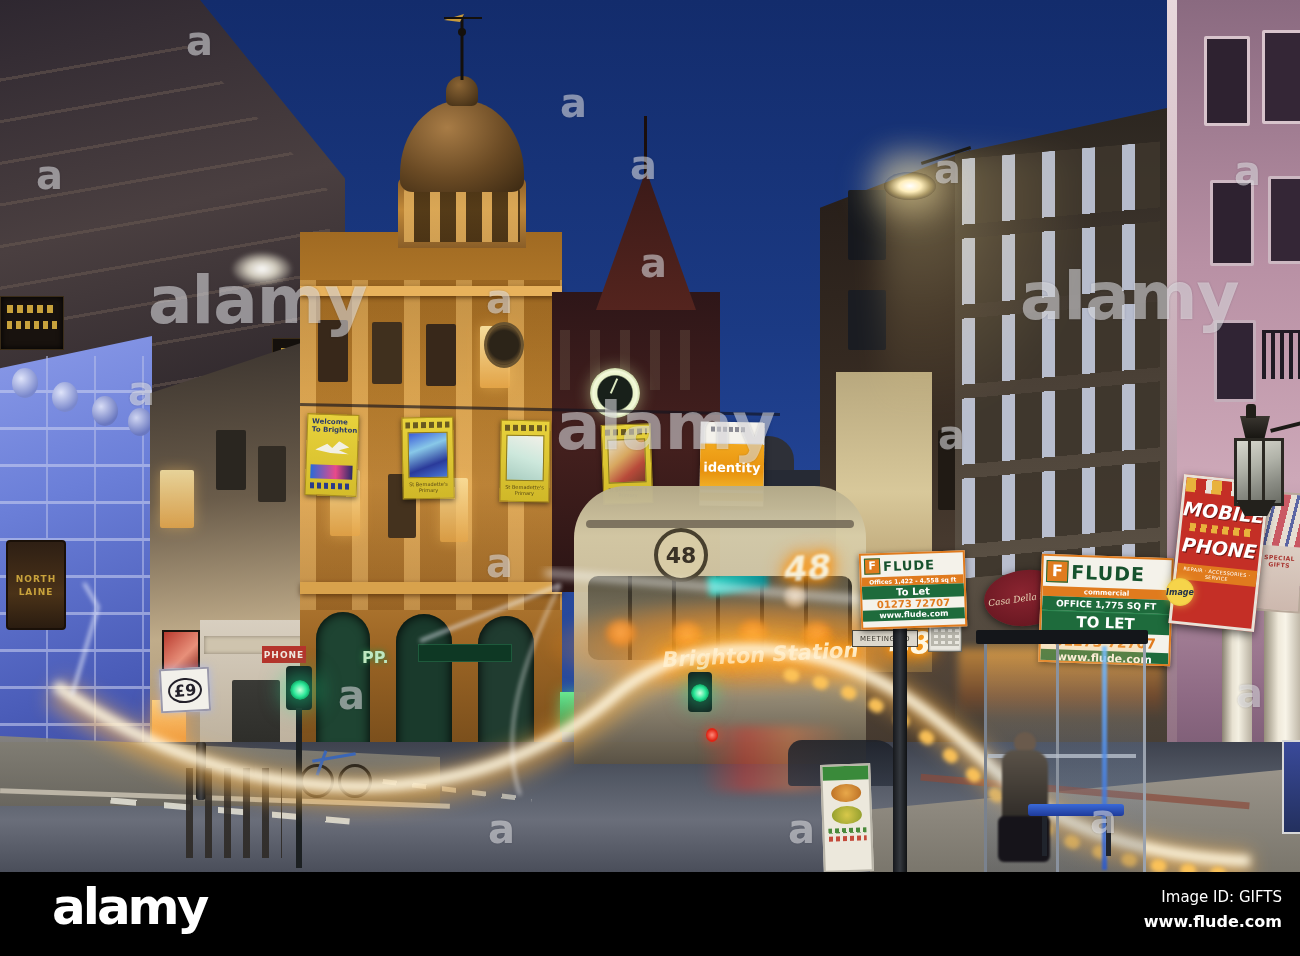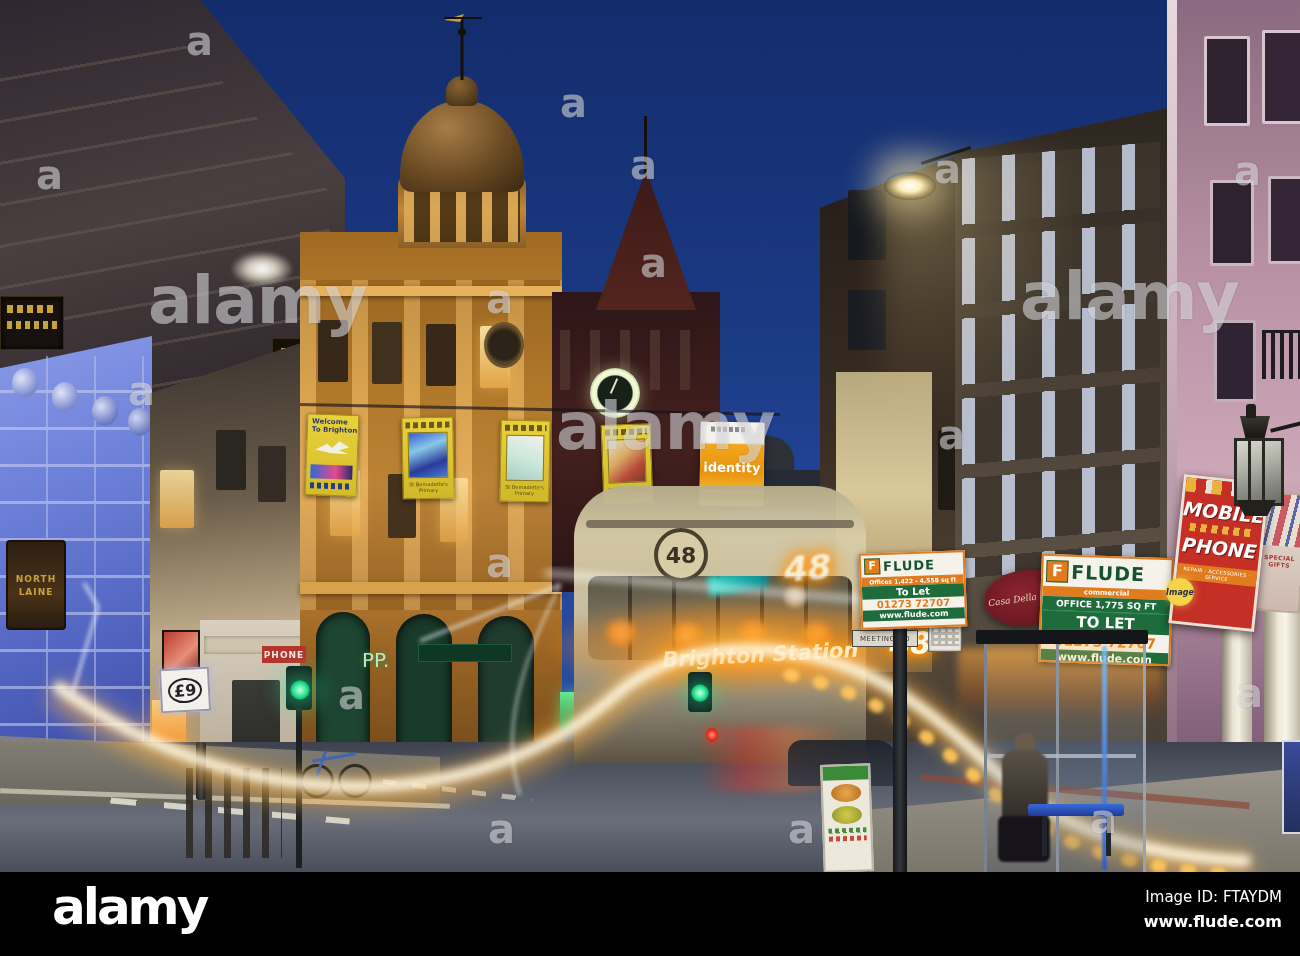--- a/index.html
+++ b/index.html
@@ -126,21 +126,21 @@
     <div class="abs win" style="left:388px;top:474px;width:28px;height:64px;background:#44321e;"></div>
     <div class="abs win lit" style="left:440px;top:478px;width:28px;height:64px;opacity:.75;"></div>
 
     <div class="abs pill" style="left:484px;top:322px;width:34px;height:40px;background:radial-gradient(circle,#2c2418 55%,#5a4628 70%,#2c2418);border:3px solid #6a5430;"></div>
 
     <div class="abs" style="left:316px;top:612px;width:54px;height:140px;background:#1e4432;border-radius:27px 27px 0 0;box-shadow:inset 0 0 12px #000;"></div>
     <div class="abs" style="left:396px;top:614px;width:56px;height:140px;background:#1a3a2c;border-radius:28px 28px 0 0;box-shadow:inset 0 0 12px #000;"></div>
     <div class="abs" style="left:478px;top:616px;width:56px;height:140px;background:#203c30;border-radius:28px 28px 0 0;box-shadow:inset 0 0 12px #000;"></div>
 
     <div class="abs" style="left:362px;top:648px;width:34px;height:30px;z-index:11;">
-      <span style="color:#bfe8c0;font-size:20px;font-weight:normal;text-shadow:0 0 6px #2a8a4a;">PP.</span>
+      <span style="color:#bfe8c0;font-size:16px;font-weight:bold;text-shadow:0 0 6px #2a8a4a;">PP.</span>
     </div>
     <div class="abs" style="left:418px;top:644px;width:92px;height:16px;background:#0e3824;border:1px solid #1e5a3c;"></div>
 
     <div class="abs" style="left:560px;top:692px;width:26px;height:40px;background:linear-gradient(180deg,#6ae890,#1e8a4a);box-shadow:0 0 14px rgba(80,230,140,.6);z-index:11;"></div>
 
     <div class="abs" style="left:398px;top:178px;width:128px;height:70px;
       background:linear-gradient(180deg,#8a5e28 0%,#c08838 45%,#8a5e28 100%);
       border-radius:6px 6px 0 0;"></div>
     <div class="abs" style="left:404px;top:186px;width:116px;height:56px;opacity:.8;
       background:repeating-linear-gradient(90deg,#e0ae5c 0 10px,#3a2810 10px 26px);border-radius:6px 6px 0 0;"></div>
@@ -452,16 +452,16 @@
     <span class="wm small" style="left:488px;top:806px;">a</span>
     <span class="wm small" style="left:788px;top:806px;">a</span>
     <span class="wm small" style="left:1090px;top:796px;">a</span>
     <span class="wm big" style="left:148px;top:262px;">alamy</span>
     <span class="wm big" style="left:556px;top:388px;">alamy</span>
     <span class="wm big" style="left:1020px;top:258px;">alamy</span>
   </div>
 
   <div class="abs" style="left:0;top:872px;width:1300px;height:84px;background:#000;z-index:80;">
     <span style="position:absolute;left:52px;top:6px;color:#fff;font-size:50px;font-weight:bold;letter-spacing:-3px;font-family:'DejaVu Sans',sans-serif;">alamy</span>
-    <span style="position:absolute;right:18px;top:16px;color:#fff;font-size:15px;">Image ID: FTAYDM</span>
+    <span style="position:absolute;right:18px;top:16px;color:#fff;font-size:15px;">Image ID: GIFTS</span>
     <span style="position:absolute;right:18px;top:40px;color:#fff;font-size:16px;font-weight:bold;">www.flude.com</span>
   </div>
 </div>
 
 </body></html>

